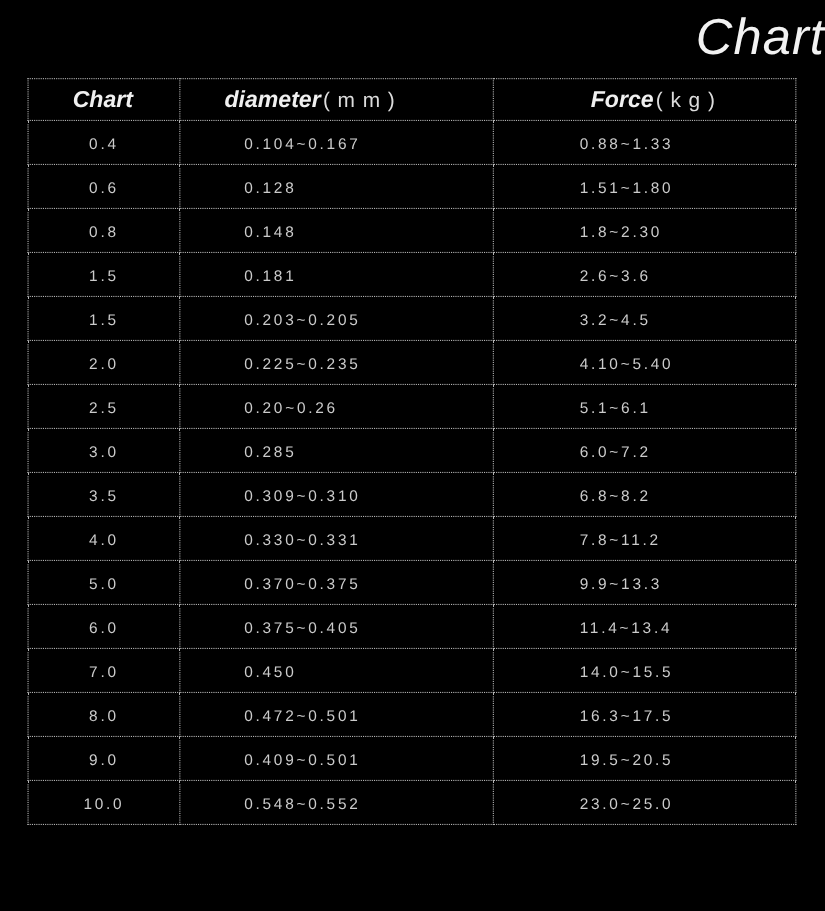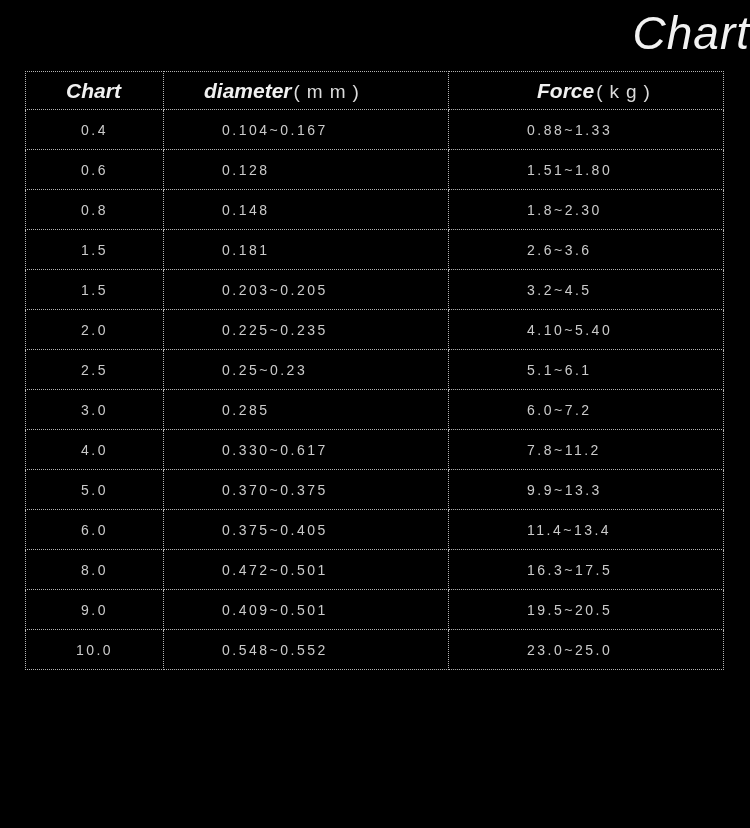--- a/index.html
+++ b/index.html
@@ -120,42 +120,52 @@
         <td class="c1">0.203~0.205</td>
         <td class="c2">3.2~4.5</td>
       </tr>
       <tr>
         <td class="c0">2.0</td>
         <td class="c1">0.225~0.235</td>
         <td class="c2">4.10~5.40</td>
       </tr>
       <tr>
         <td class="c0">2.5</td>
-        <td class="c1">0.25~0.23</td>
+        <td class="c1">0.20~0.26</td>
         <td class="c2">5.1~6.1</td>
       </tr>
       <tr>
         <td class="c0">3.0</td>
         <td class="c1">0.285</td>
         <td class="c2">6.0~7.2</td>
       </tr>
       <tr>
+        <td class="c0">3.5</td>
+        <td class="c1">0.309~0.310</td>
+        <td class="c2">6.8~8.2</td>
+      </tr>
+      <tr>
         <td class="c0">4.0</td>
-        <td class="c1">0.330~0.617</td>
+        <td class="c1">0.330~0.331</td>
         <td class="c2">7.8~11.2</td>
       </tr>
       <tr>
         <td class="c0">5.0</td>
         <td class="c1">0.370~0.375</td>
         <td class="c2">9.9~13.3</td>
       </tr>
       <tr>
         <td class="c0">6.0</td>
         <td class="c1">0.375~0.405</td>
         <td class="c2">11.4~13.4</td>
+      </tr>
+      <tr>
+        <td class="c0">7.0</td>
+        <td class="c1">0.450</td>
+        <td class="c2">14.0~15.5</td>
       </tr>
       <tr>
         <td class="c0">8.0</td>
         <td class="c1">0.472~0.501</td>
         <td class="c2">16.3~17.5</td>
       </tr>
       <tr>
         <td class="c0">9.0</td>
         <td class="c1">0.409~0.501</td>
         <td class="c2">19.5~20.5</td>

